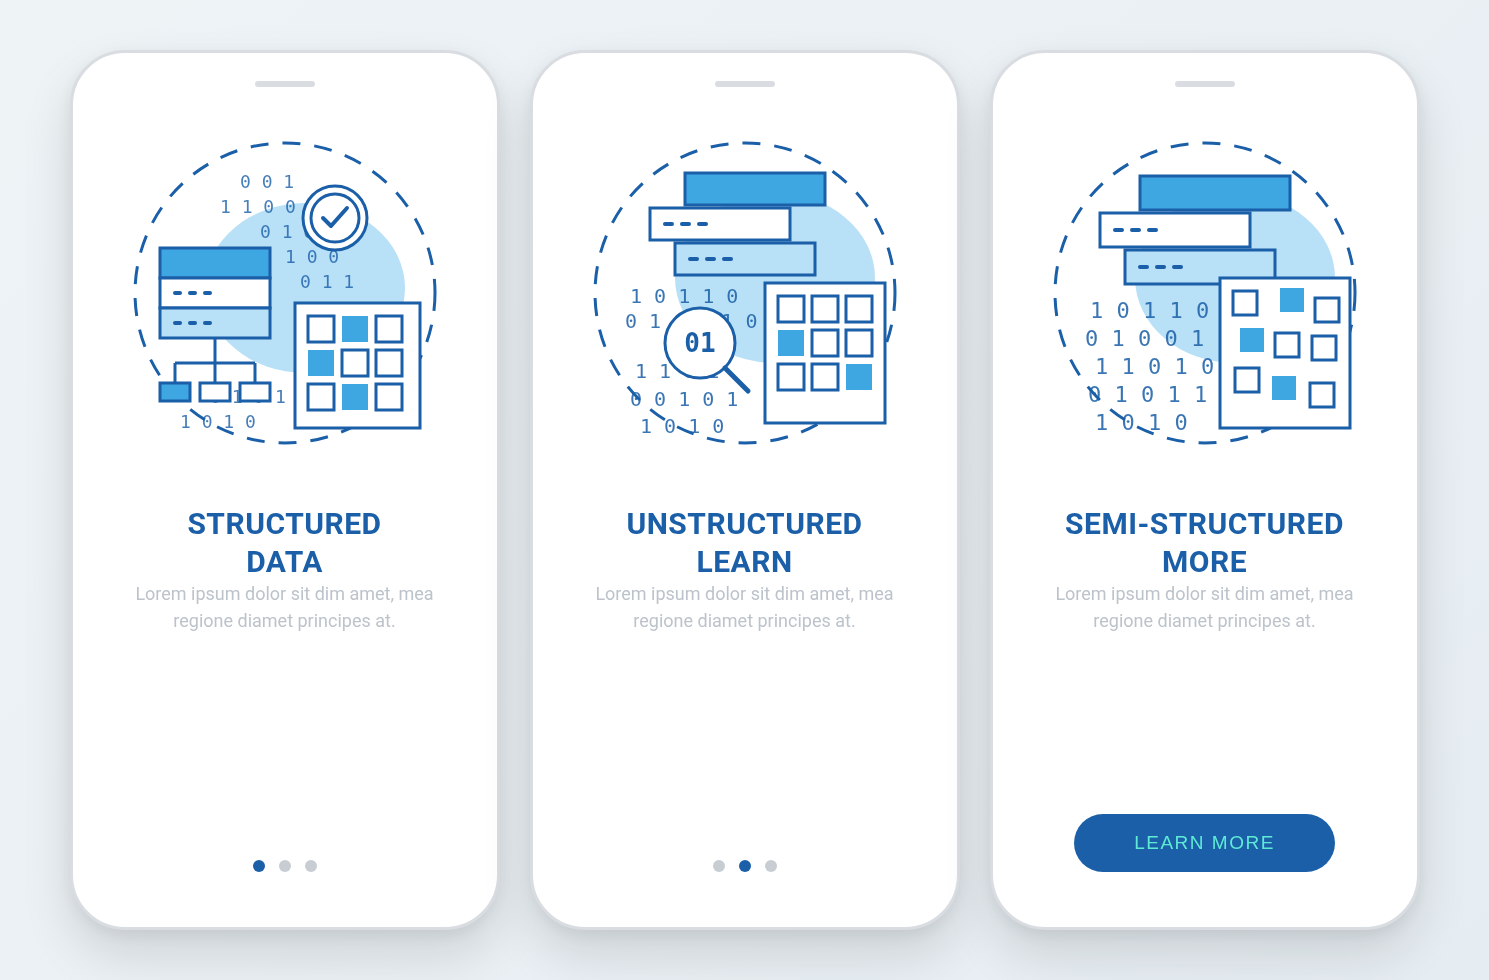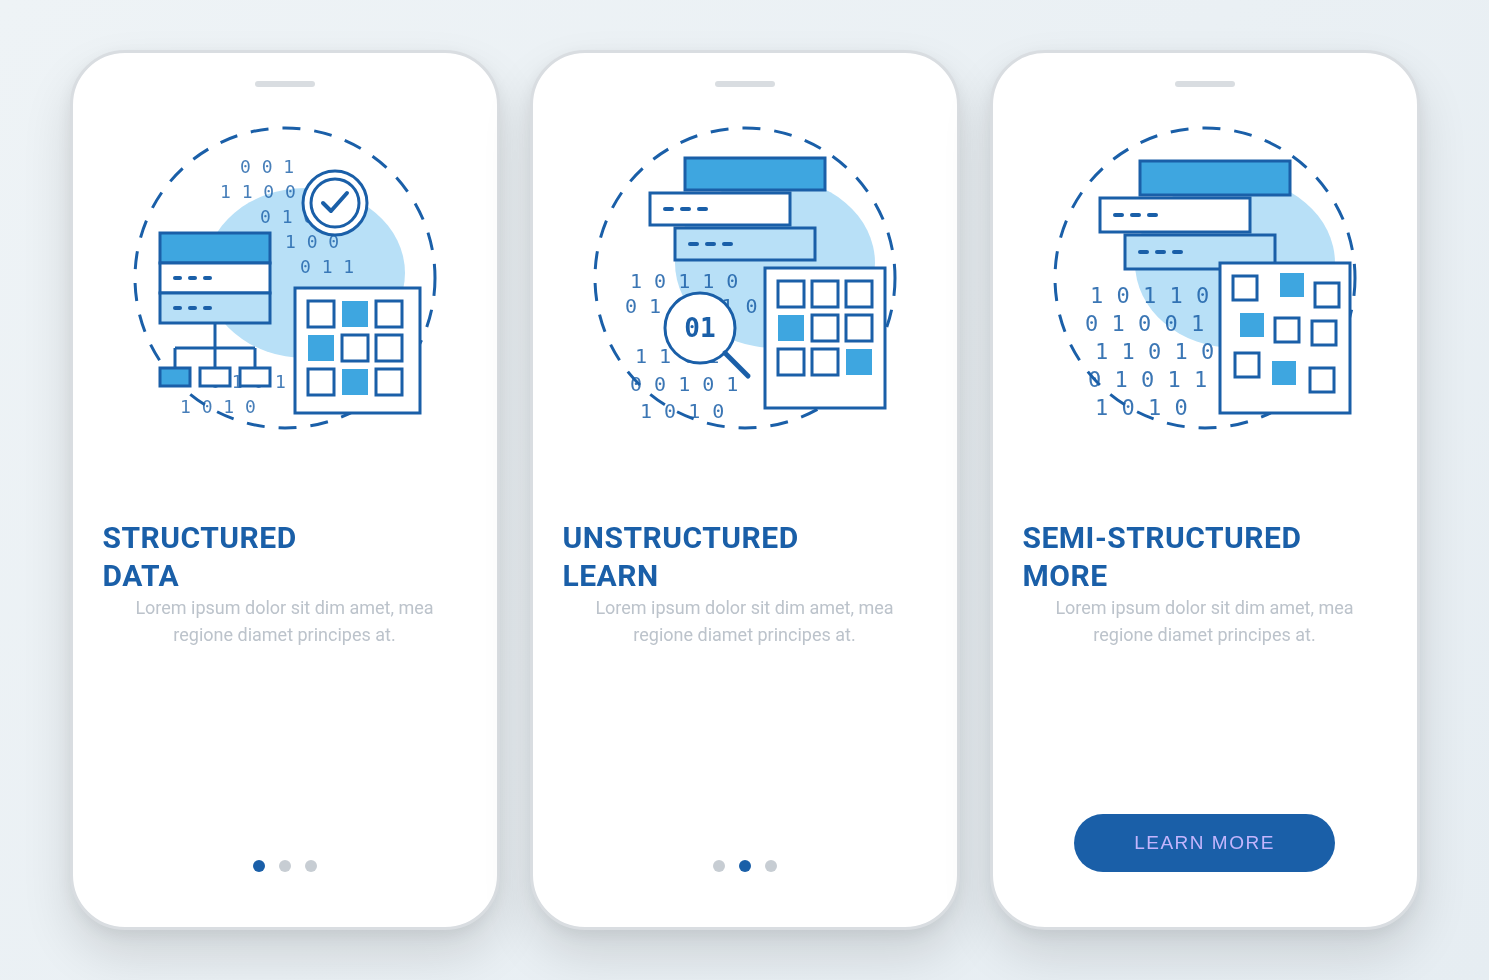--- a/index.html
+++ b/index.html
@@ -40,32 +40,32 @@
     transform: translateX(-50%);
     width: 60px;
     height: 6px;
     border-radius: 4px;
     background: #d9dde1;
   }
   .art {
     flex: 0 0 auto;
     height: 360px;
     display: flex;
-    align-items: flex-start;
+    align-items: center;
     justify-content: center;
     margin-top: 20px;
   }
   .title {
-    text-align: left;
+    text-align: center;
     color: #1a5fa8;
     font-size: 30px;
     font-weight: 700;
     letter-spacing: 0.5px;
     line-height: 1.25;
-    margin-top: 46px;
+    margin-top: 32px;
     white-space: pre-line;
   }
   .desc {
     text-align: center;
     color: #bcc3cb;
     font-size: 18px;
     line-height: 1.5;
     padding: 0 30px;
   }
   .footer {
@@ -75,21 +75,21 @@
     padding-bottom: 25px;
   }
   .dots { display: flex; gap: 14px; }
   .dot {
     width: 12px; height: 12px; border-radius: 50%;
     background: #c7cdd3;
   }
   .dot.active { background: #1a5fa8; }
   .cta {
     background: #1a5fa8;
-    color: #c4b5fd;
+    color: #5eead4;
     border: none;
     border-radius: 40px;
     padding: 18px 60px;
     font-size: 19px;
     letter-spacing: 1.5px;
     font-weight: 500;
     cursor: pointer;
   }
   svg { display:block; }
 </style>

